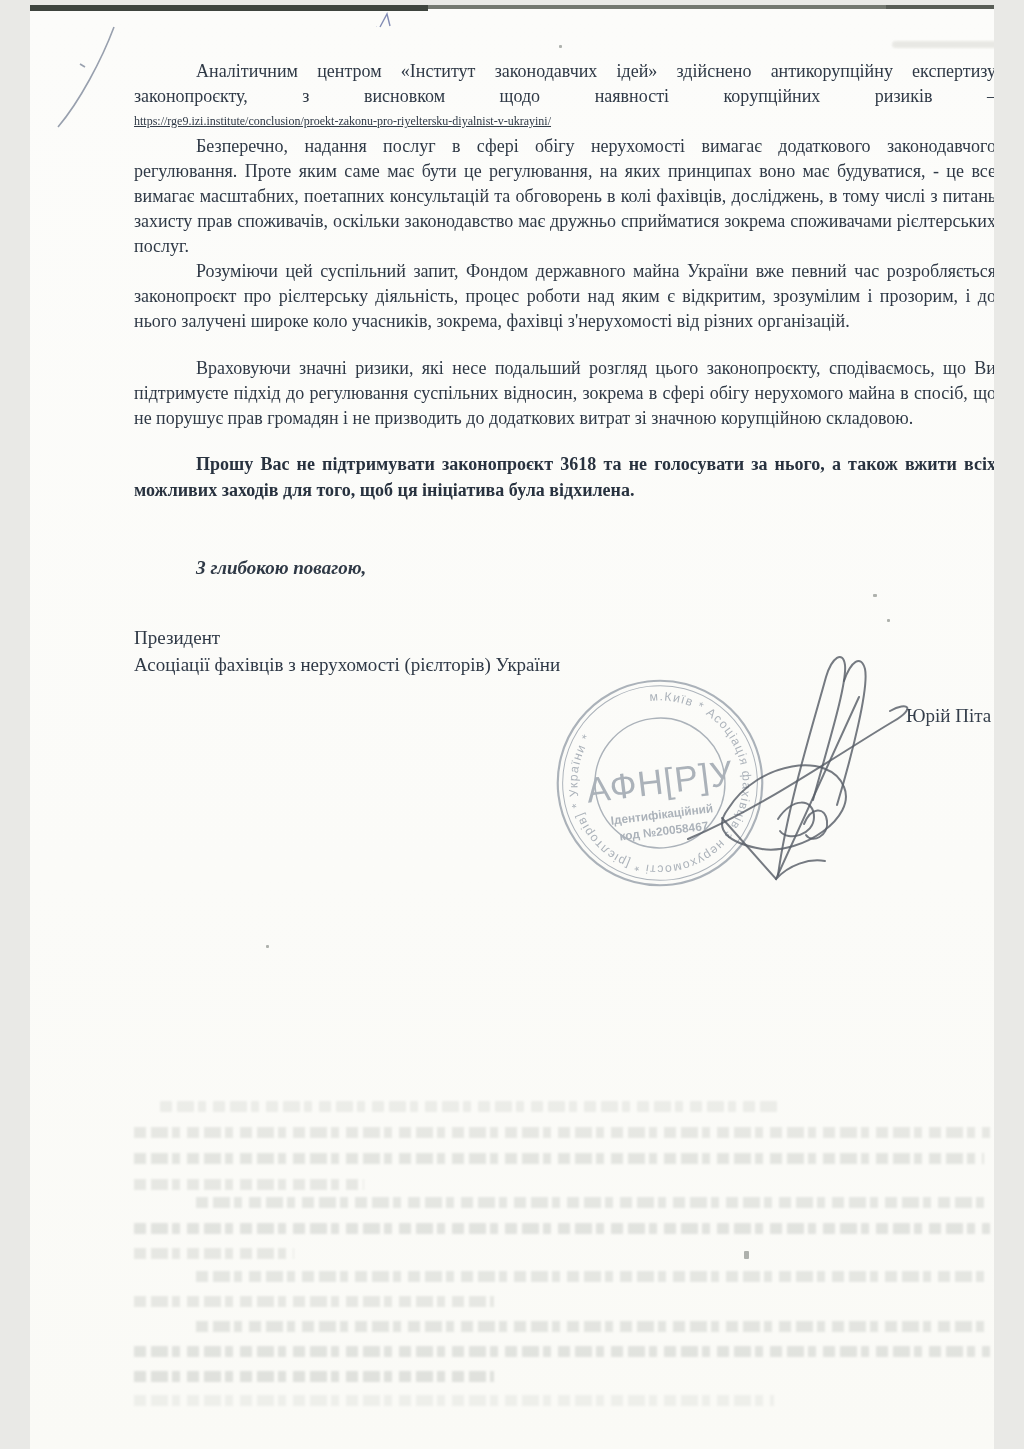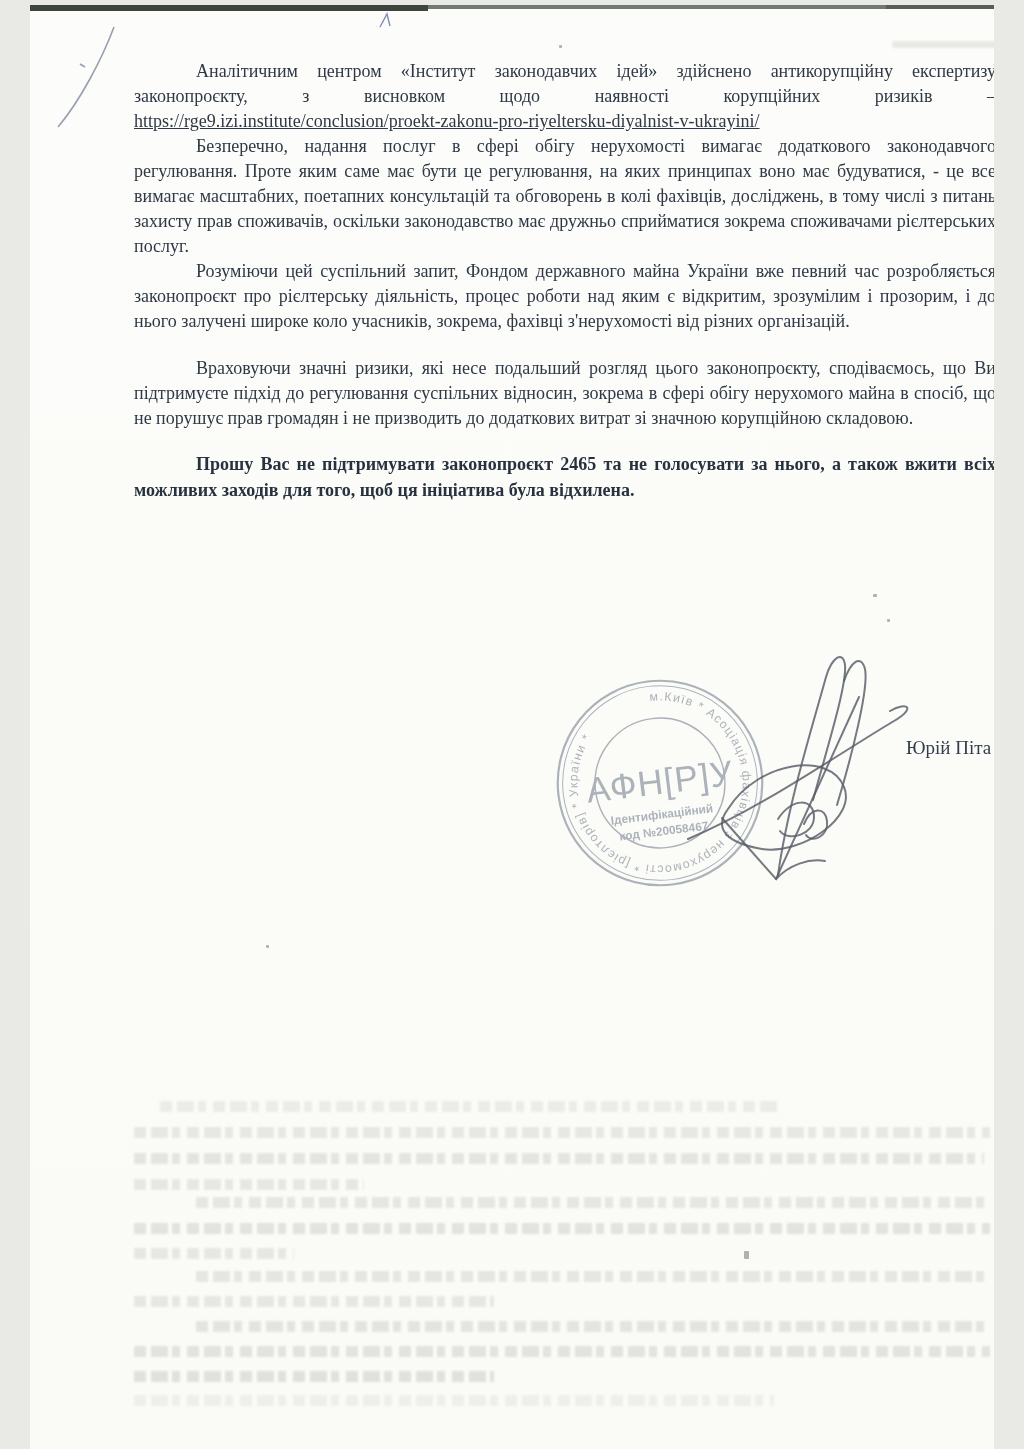--- a/index.html
+++ b/index.html
@@ -13,26 +13,26 @@
   
   .scan-top{position:absolute;top:0;left:0;width:1024px;height:4px;background:#737870;}
   .scan-top-left{position:absolute;top:0;left:0;width:398px;height:6px;background:#3e443e;}
   .scan-top-right{position:absolute;top:0;left:856px;width:168px;height:4px;background:#585d56;}
   .scan-streak{position:absolute;top:36px;left:862px;width:180px;height:7px;background:#d9d9d3;opacity:.55;border-radius:4px;filter:blur(1px);}
 
   .content{position:absolute;left:104px;top:54px;width:862px;}
   .para{font-size:18px;line-height:25px;text-align:justify;text-indent:62px;margin:0;}
   .para-justlast{text-align-last:justify;}
   .doc-link{text-decoration:underline;}
-  .link-line{display:block;text-indent:0;font-size:18px;line-height:25px;text-decoration:underline;}
+  .link-line{display:block;text-indent:0;font-size:12px;line-height:25px;text-decoration:underline;}
   .gap-before{margin-top:22px;font-family:Liberation Serif, serif;}
   .para-bold{margin-top:20px;font-weight:bold;font-size:18px;line-height:26px;color:#28323f;}
   .closing{margin-top:52px;font-weight:bold;font-style:italic;font-size:19px;line-height:25px;text-indent:62px;}
   .signer{margin-top:44px;font-size:19px;line-height:27px;}
-  .signer-name{position:absolute;left:876px;top:732px;font-size:19px;color:#343e4b;}
+  .signer-name{position:absolute;left:876px;top:700px;font-size:19px;color:#343e4b;}
 
   
   .stamp{position:absolute;left:512px;top:660px;width:236px;height:236px;transform:rotate(-7deg);opacity:.62;}
   .stamp text{fill:#7b8694;}
   .stamp .ring-circle{stroke:#7b8694;fill:none;}
 
   
   .signature{position:absolute;left:598px;top:598px;width:300px;height:292px;}
   .signature path{stroke:#575d66;fill:none;stroke-width:2;stroke-linecap:round;opacity:.82;}
 
@@ -79,23 +79,28 @@
     </p>
     <span class="link-line doc-link">https://rge9.izi.institute/conclusion/proekt-zakonu-pro-riyeltersku-diyalnist-v-ukrayini/</span>
 
     <p class="para">Безперечно, надання послуг в сфері обігу нерухомості вимагає додаткового законодавчого регулювання. Проте яким саме має бути це регулювання, на яких принципах воно має будуватися, - це все вимагає масштабних, поетапних консультацій та обговорень в колі фахівців, досліджень, в тому числі з питань захисту прав споживачів, оскільки законодавство має дружньо сприйматися зокрема споживачами рієлтерських послуг.</p>
 
     <p class="para">Розуміючи цей суспільний запит, Фондом державного майна України вже певний час розробляється законопроєкт про рієлтерську діяльність, процес роботи над яким є відкритим, зрозумілим і прозорим, і до нього залучені широке коло учасників, зокрема, фахівці з'нерухомості від різних організацій.</p>
 
 
     <p class="para gap-before">Враховуючи значні ризики, які несе подальший розгляд цього законопроєкту, сподіваємось, що Ви підтримуєте підхід до регулювання суспільних відносин, зокрема в сфері обігу нерухомого майна в спосіб, що не порушує прав громадян і не призводить до додаткових витрат зі значною корупційною складовою.</p>
 
-    <p class="para para-bold">Прошу Вас не підтримувати законопроєкт 2465 та не голосувати за нього, а також вжити всіх можливих заходів для того, щоб ця ініціатива була відхилена.</p>
+    <p class="para para-bold">Прошу Вас не підтримувати законопроєкт 3618 та не голосувати за нього, а також вжити всіх можливих заходів для того, щоб ця ініціатива була відхилена.</p>
 
+    <p class="closing">З глибокою повагою,</p>
 
+    <div class="signer">
+      <div>Президент</div>
+      <div>Асоціації фахівців з нерухомості (рієлторів) України</div>
+    </div>
   </div>
 
   <div class="signer-name">Юрій Піта</div>
 
   <svg class="stamp" viewBox="0 0 240 240">
     <circle class="ring-circle" cx="120" cy="120" r="104" stroke-width="2.2"></circle>
     <circle class="ring-circle" cx="120" cy="120" r="99" stroke-width="1"></circle>
     <circle class="ring-circle" cx="120" cy="120" r="66" stroke-width="1.4"></circle>
     <defs>
       <path id="ringPath" d="M120,36 A84,84 0 1 1 119.9,36" fill="none"></path>

